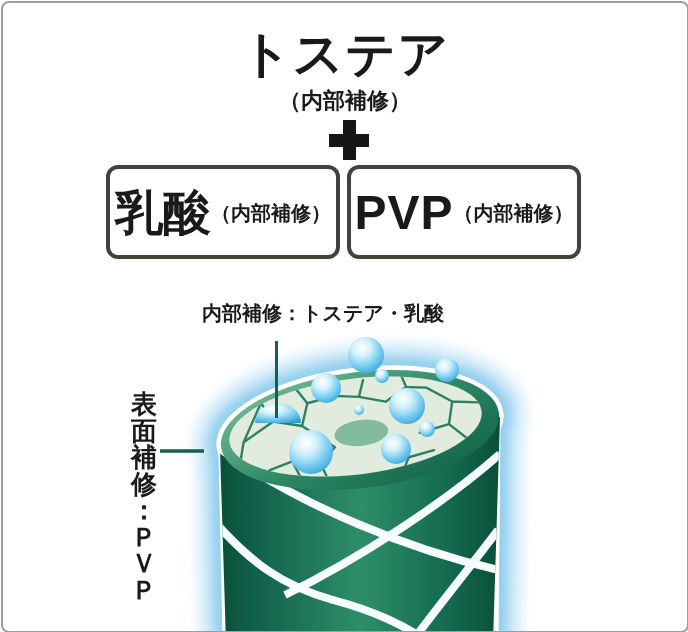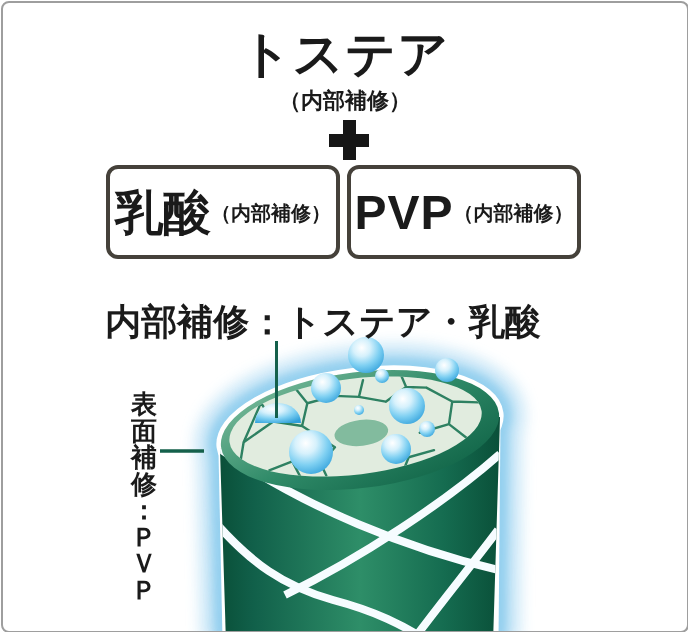--- a/index.html
+++ b/index.html
@@ -28,21 +28,21 @@
     flex:1;background:#ffffff;border:4px solid #45413a;border-radius:12px;
     display:flex;flex-direction:row;align-items:center;justify-content:center;
     box-sizing:border-box;padding-top:2px;
   }
   .ibox-name{font-size:48px;font-weight:bold;line-height:1.0;}
   .ibox.pvp .ibox-name{font-size:48px;letter-spacing:1px;}
   .ibox-note{font-size:20px;font-weight:600;line-height:1.15;margin-top:1px;}
 
   .mid-label{
     position:absolute;top:299px;left:50%;margin-left:-22px;transform:translateX(-50%);
-    font-size:36px;font-weight:600;white-space:nowrap;line-height:1.1;
+    font-size:20px;font-weight:600;white-space:nowrap;line-height:1.1;
   }
   .v-label{
     position:absolute;top:388px;left:126px;width:30px;
     display:flex;flex-direction:column;align-items:center;
     font-size:26px;font-weight:600;
   }
   .v-label .vchar{height:26.5px;display:flex;align-items:center;justify-content:center;line-height:1;}
 </style>
 </head>
 <body>

